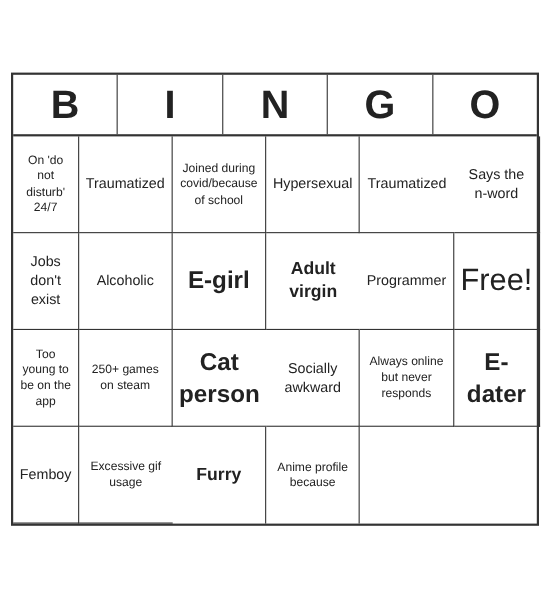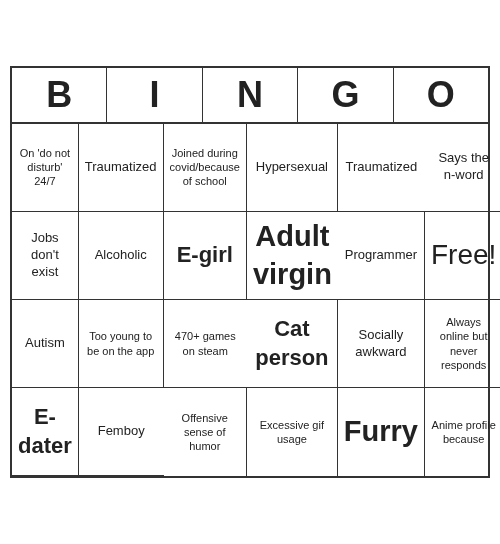--- a/index.html
+++ b/index.html
@@ -76,21 +76,21 @@
     .bingo-cell.small-text span {
       font-size: 11px;
     }
 
     .bingo-cell.large-text span {
       font-size: 22px;
       font-weight: bold;
     }
 
     .bingo-cell.xlarge-text span {
-      font-size: 29px;
+      font-size: 16px;
       font-weight: bold;
     }
 
     .bingo-cell.free-cell span {
       font-size: 28px;
       font-weight: normal;
     }
   </style>
 </head>
 <body>
@@ -133,48 +133,42 @@
       </div>
       <div class="bingo-cell xlarge-text">
         <span>Adult virgin</span>
       </div>
       <div class="bingo-cell">
         <span>Programmer</span>
       </div>
       <div class="bingo-cell free-cell">
         <span>Free!</span>
       </div>
-      <div class="bingo-cell">
-        <span>Autism</span>
-      </div>
       <div class="bingo-cell small-text">
         <span>Too young to be on the app</span>
       </div>
       <div class="bingo-cell small-text">
-        <span>470+ games on steam</span>
+        <span>250+ games on steam</span>
       </div>
       <div class="bingo-cell large-text">
         <span>Cat person</span>
       </div>
       <div class="bingo-cell">
         <span>Socially awkward</span>
       </div>
       <div class="bingo-cell small-text">
         <span>Always online but never responds</span>
       </div>
       <div class="bingo-cell large-text">
         <span>E-dater</span>
       </div>
       <div class="bingo-cell">
         <span>Femboy</span>
       </div>
       <div class="bingo-cell small-text">
-        <span>Offensive sense of humor</span>
-      </div>
-      <div class="bingo-cell small-text">
         <span>Excessive gif usage</span>
       </div>
       <div class="bingo-cell xlarge-text">
         <span>Furry</span>
       </div>
       <div class="bingo-cell small-text">
         <span>Anime profile because</span>
       </div>
     </div>
 </div>

